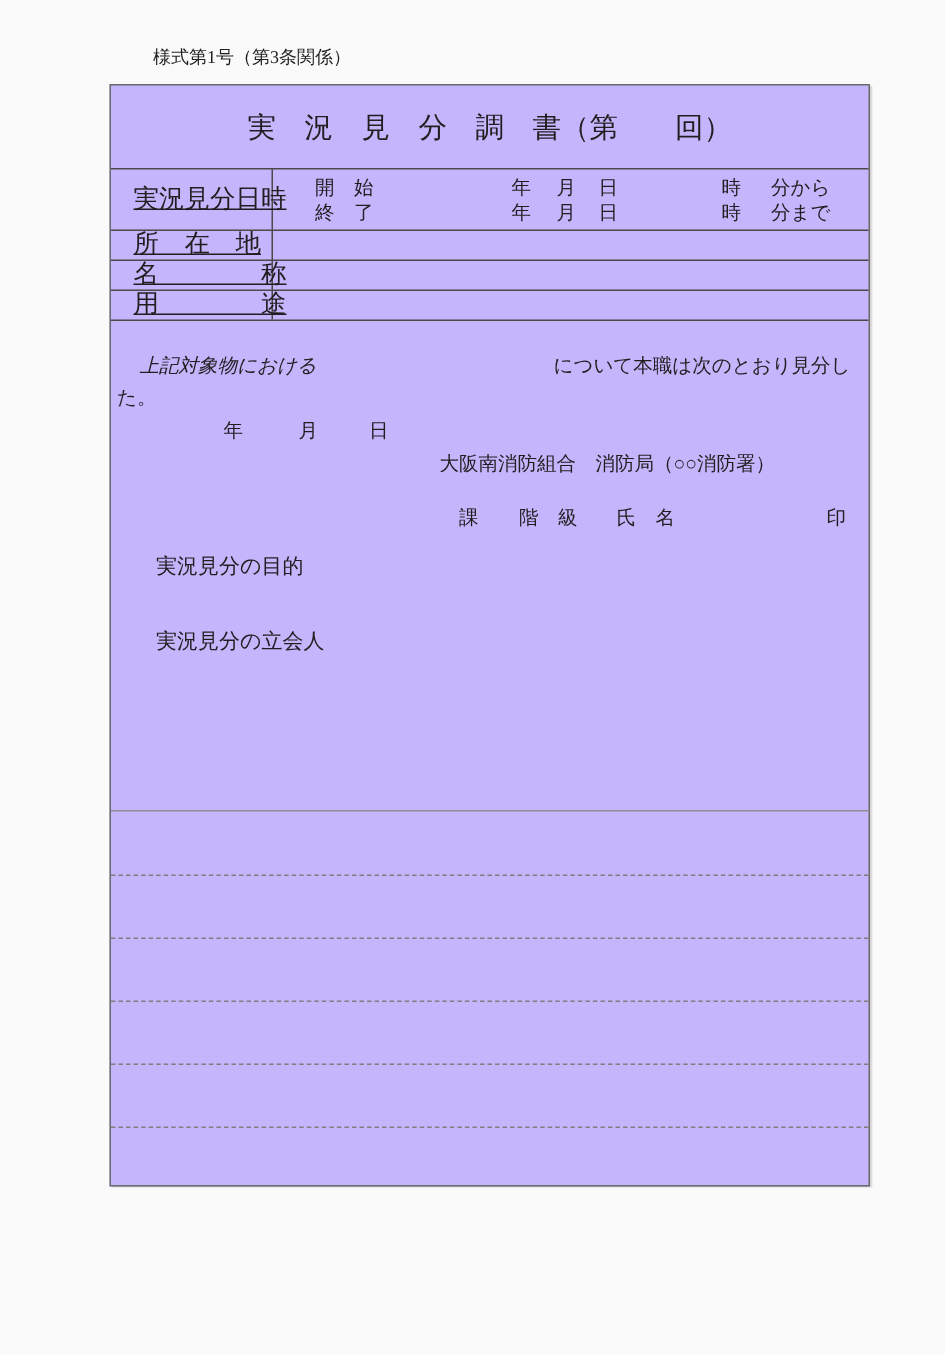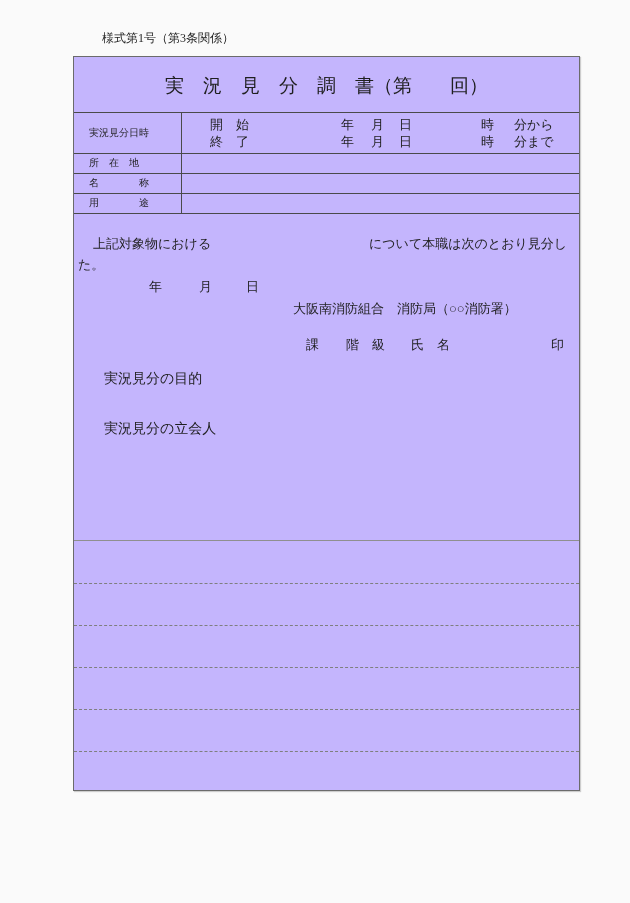--- a/index.html
+++ b/index.html
@@ -69,24 +69,25 @@
     left: 107px;
     top: 55px;
     height: 101px;
     width: 0;
     border-left: 1px solid #4a4a4a;
   }
   .cell-label {
     position: absolute;
     left: 0;
     width: 107px;
-    font-size: 10px;
+    font-size: 17px;
     white-space: pre;
     padding-left: 15px;
     box-sizing: border-box;
+    text-decoration: underline;
   }
   .lbl-datetime { top: 55px; height: 41px; line-height: 41px; }
   .lbl-location { top: 96px; height: 20px; line-height: 20px; }
   .lbl-name     { top: 116px; height: 20px; line-height: 20px; }
   .lbl-use      { top: 136px; height: 20px; line-height: 20px; }
   .dt-cell {
     position: absolute;
     left: 107px;
     top: 55px;
     width: 400px;
@@ -109,21 +110,21 @@
   .dt-day    { left: 218px; }
   .dt-hour   { left: 300px; }
   .dt-suffix { left: 333px; }
   
   .abs-text {
     position: absolute;
     font-size: 13px;
     line-height: 1.25;
     white-space: pre;
   }
-  .stmt-1 { left: 19px;  top: 179px; }
+  .stmt-1 { left: 19px;  top: 179px; font-style: italic; }
   .stmt-2 { left: 295px; top: 179px; }
   .stmt-3 { left: 4px;   top: 200px; }
   .date-y { left: 75px;  top: 222px; }
   .date-m { left: 125px; top: 222px; }
   .date-d { left: 172px; top: 222px; }
   .org-line { left: 219px; top: 244px; }
   .sig-division { left: 232px; top: 280px; }
   .sig-rank     { left: 272px; top: 280px; }
   .sig-name     { left: 337px; top: 280px; }
   .sig-seal     { left: 477px; top: 280px; }

